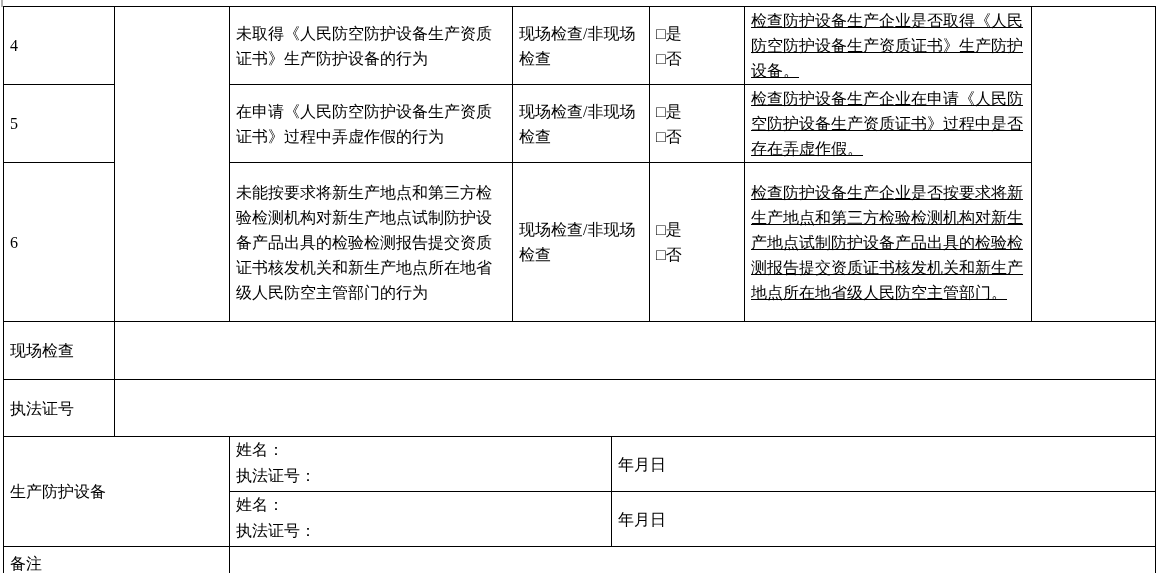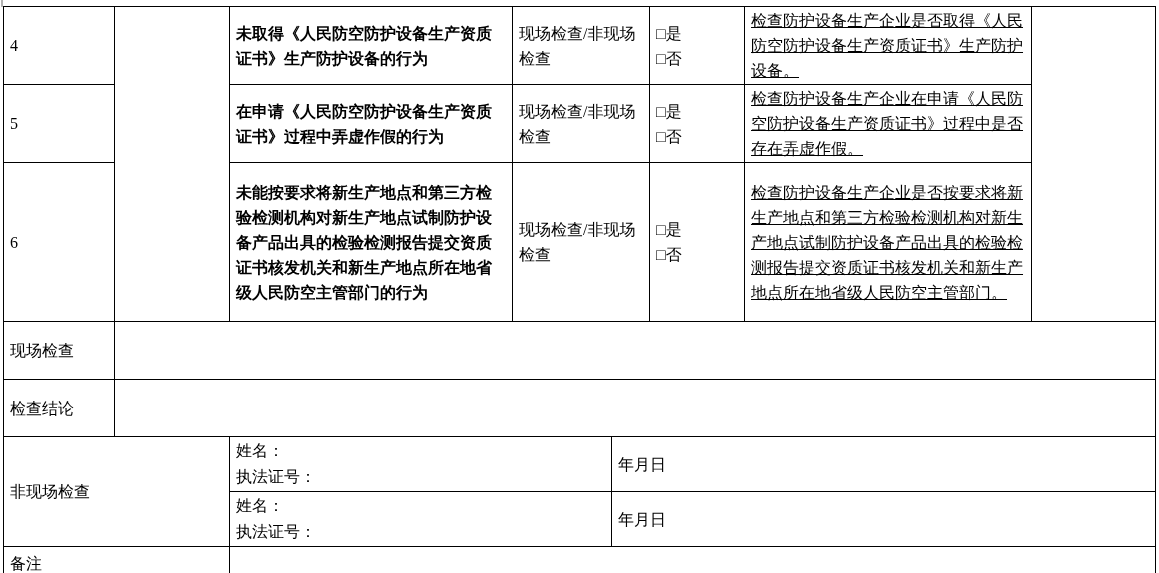--- a/index.html
+++ b/index.html
@@ -29,25 +29,25 @@
     vertical-align:middle;
     padding:1px 6px;
     overflow:hidden;
     word-break:break-all;
   }
   tr.r1{height:76px;} tr.r2{height:77px;} tr.r3{height:159px;}
   tr.r4{height:58px;} tr.r5{height:57px;}
   tr.r6{height:52px;} tr.r7{height:52px;} tr.r8{height:33px;}
   td.num{padding-left:15px;}
   td.lbl{padding-left:15px;}
-  td.violation{padding:1px 24px 1px 7px;font-weight:bold;}
+  td.violation{padding:1px 24px 1px 7px;}
   td.method{padding:1px 18px 1px 6px;}
   td.content{padding:1px 16px 1px 7px;text-decoration:underline;}
   td.check .opt{line-height:25px;}
-  td.namecell div{line-height:26px;}
+  td.namecell div{line-height:26px;font-family:Liberation Mono, monospace;}
   td.datecell{text-align:left;padding-right:12px;}
 </style>
 </head>
 <body>
 
 <div class="page">
   <div class="stub"></div>
 
   <table class="form">
     <colgroup>
@@ -96,26 +96,26 @@
         </td>
         <td class="content">检查防护设备生产企业是否按要求将新生产地点和第三方检验检测机构对新生产地点试制防护设备产品出具的检验检测报告提交资质证书核发机关和新生产地点所在地省级人民防空主管部门。</td>
       </tr>
 
       <tr class="r4">
         <td class="lbl">现场检查</td>
         <td colspan="7"></td>
       </tr>
 
       <tr class="r5">
-        <td class="lbl">检查结论</td>
+        <td class="lbl">执法证号</td>
         <td colspan="7"></td>
       </tr>
 
       <tr class="r6">
-        <td class="lbl" colspan="2" rowspan="2">非现场检查</td>
+        <td class="lbl" colspan="2" rowspan="2">生产防护设备</td>
         <td class="namecell" colspan="2">
           <div>姓名：</div>
           <div>执法证号：</div>
         </td>
         <td class="datecell" colspan="4">年月日</td>
       </tr>
 
       <tr class="r7">
         <td class="namecell" colspan="2">
           <div>姓名：</div>

